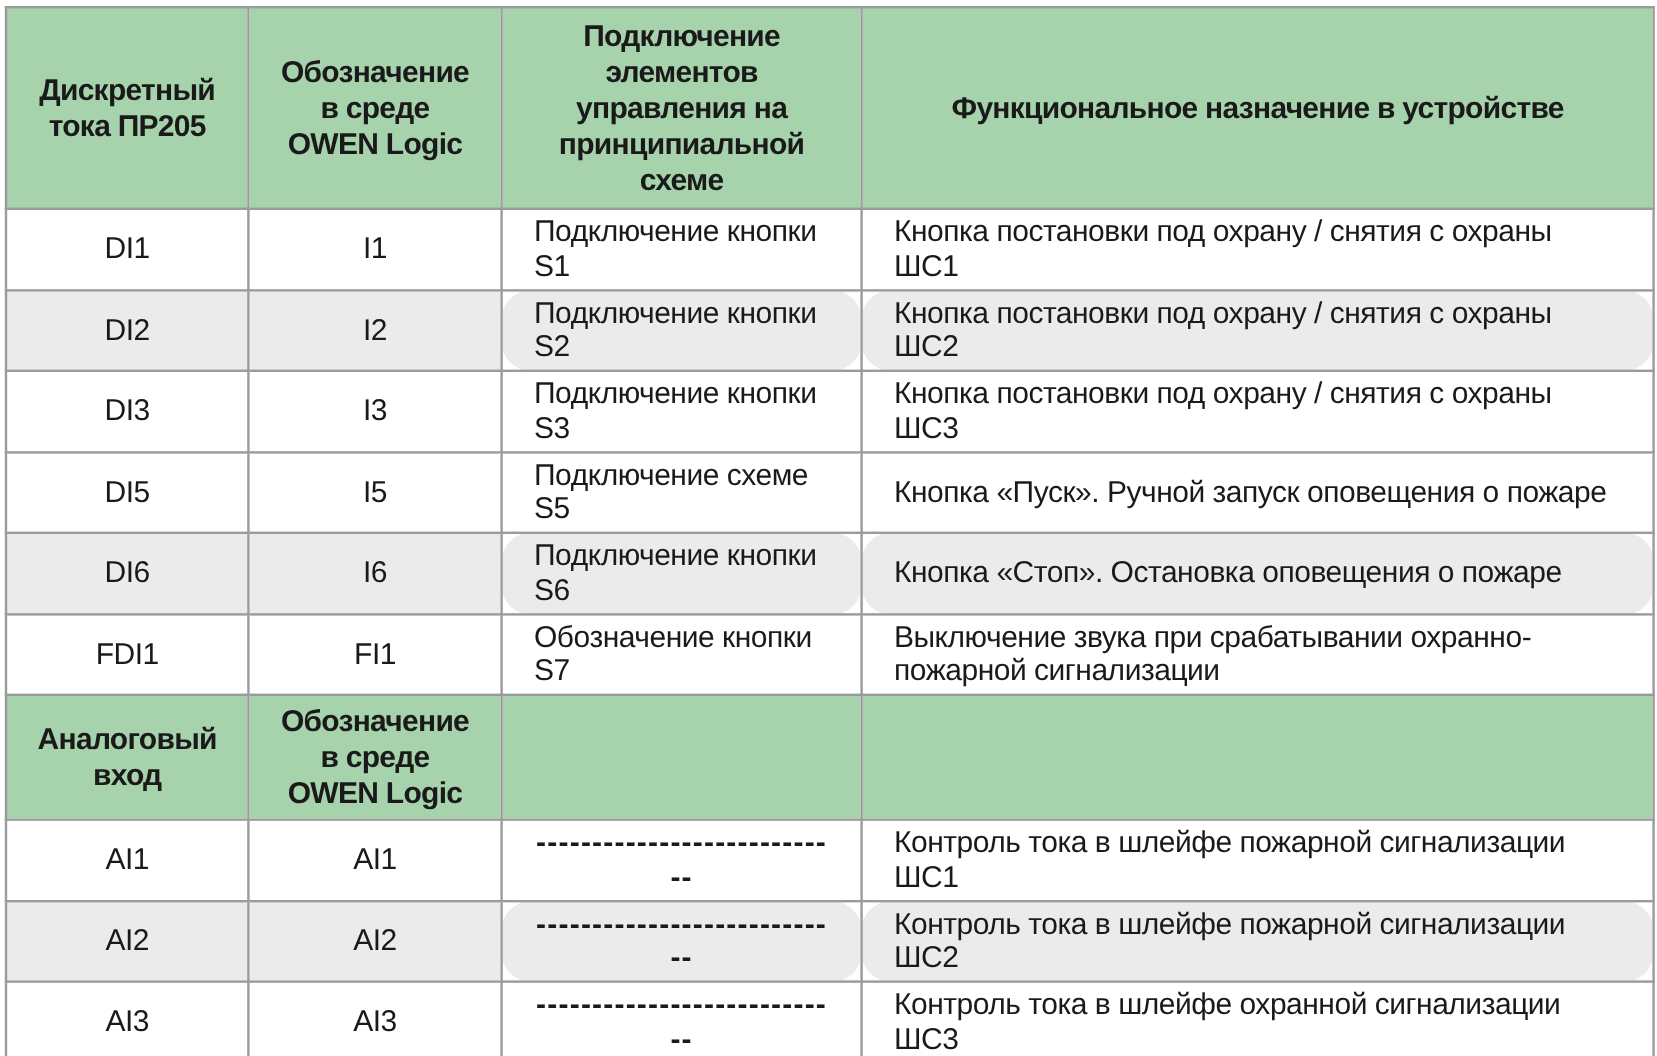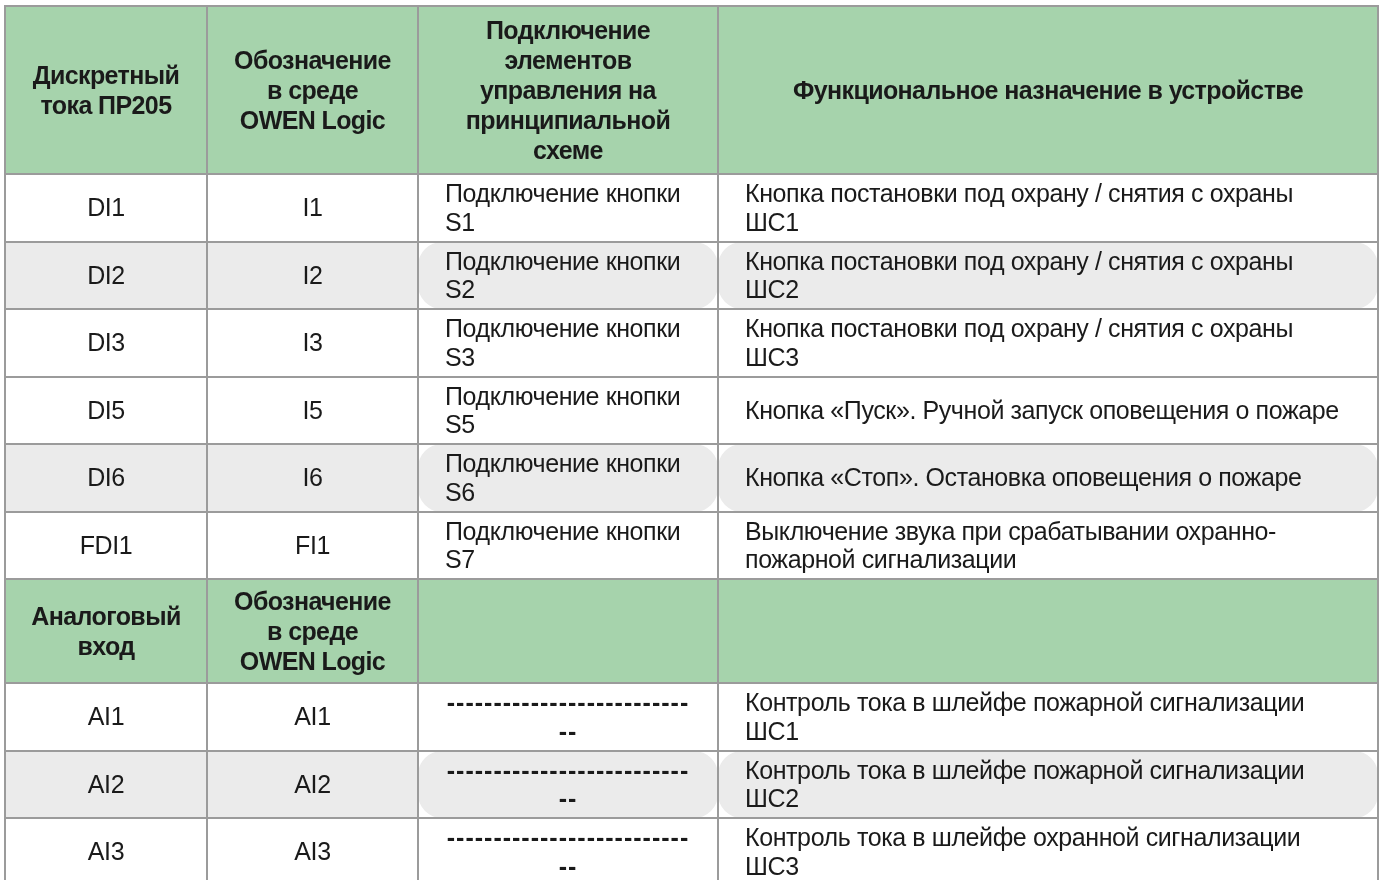--- a/index.html
+++ b/index.html
@@ -90,33 +90,33 @@
       </tr>
       <tr class="data-row">
         <td class="c1">DI3</td>
         <td class="c2">I3</td>
         <td class="c3">Подключение кнопки S3</td>
         <td class="c4">Кнопка постановки под охрану / снятия с охраны ШС3</td>
       </tr>
       <tr class="data-row">
         <td class="c1">DI5</td>
         <td class="c2">I5</td>
-        <td class="c3">Подключение кнопки S5</td>
+        <td class="c3">Подключение схеме S5</td>
         <td class="c4">Кнопка «Пуск». Ручной запуск оповещения о пожаре</td>
       </tr>
       <tr class="data-row row-alt">
         <td class="c1">DI6</td>
         <td class="c2">I6</td>
         <td class="c3">Подключение кнопки S6</td>
         <td class="c4">Кнопка «Стоп». Остановка оповещения о пожаре</td>
       </tr>
       <tr class="data-row-tall">
         <td class="c1">FDI1</td>
         <td class="c2">FI1</td>
-        <td class="c3">Подключение кнопки S7</td>
+        <td class="c3">Обозначение кнопки S7</td>
         <td class="c4">Выключение звука при срабатывании охранно-пожарной сигнализации</td>
       </tr>
 
       <tr class="hdr-analog">
         <th class="c1">Аналоговый вход</th>
         <th class="c2">Обозначение в среде OWEN Logic</th>
         <th class="c3h"></th>
         <th class="c4h"></th>
       </tr>
 

